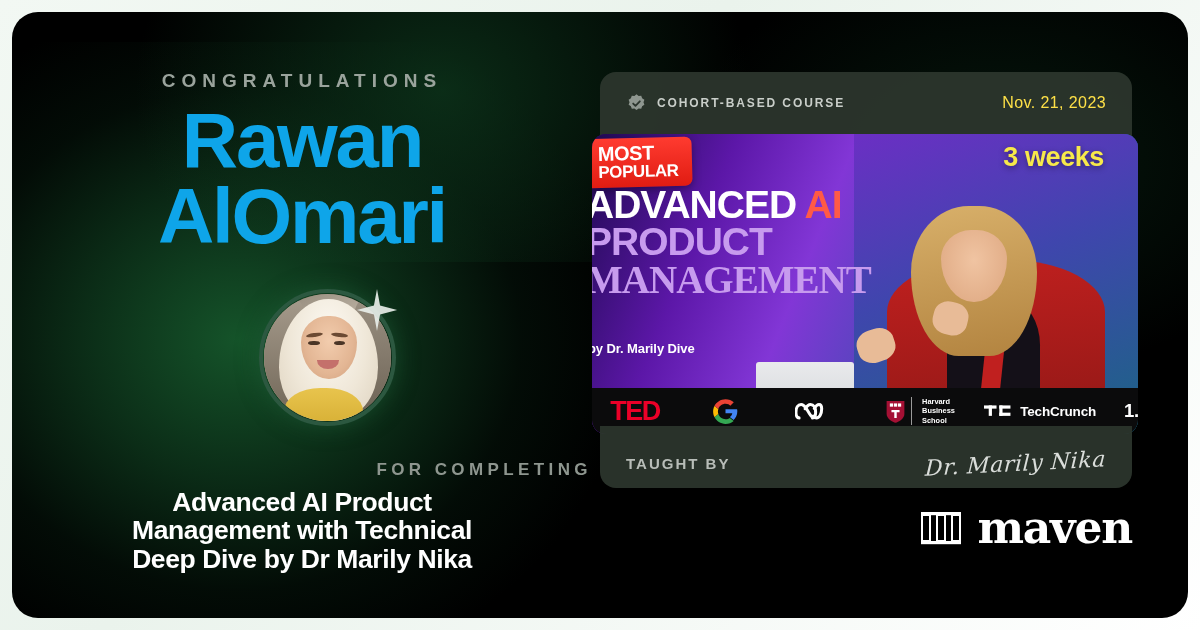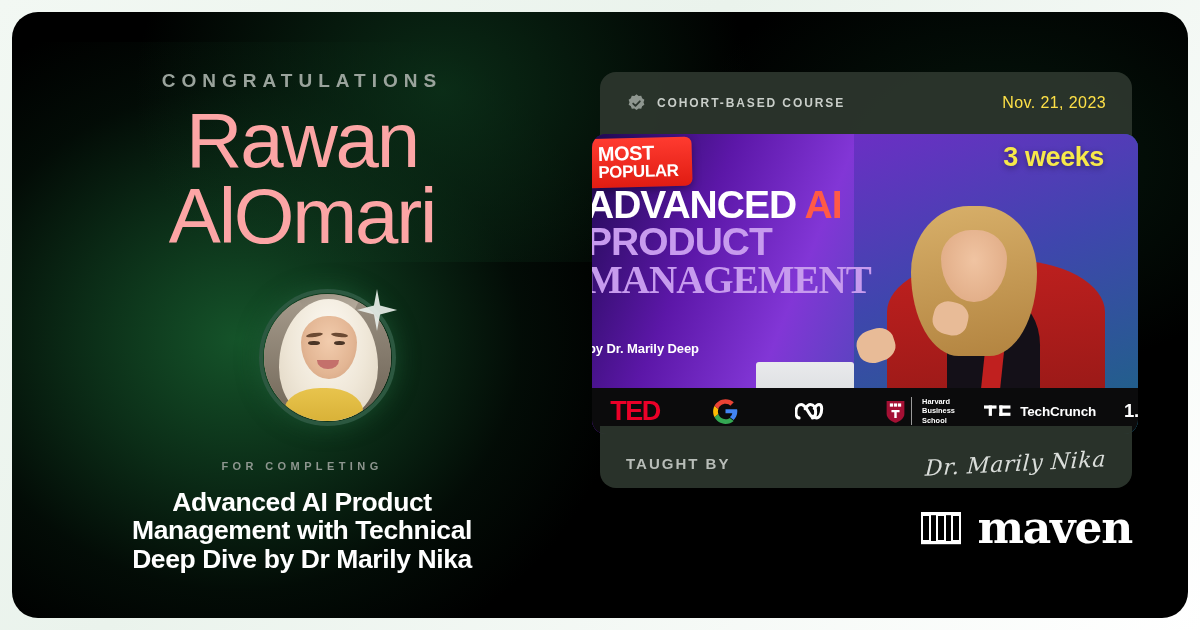--- a/index.html
+++ b/index.html
@@ -58,22 +58,22 @@
     position:absolute; top:58px; left:0; width:580px;
     text-align:center;
     font-size:19px; font-weight:700;
     letter-spacing:6.0px;
     color:#9aa39c;
     text-transform:uppercase;
   }
   .recipient{
     position:absolute; top:90px; left:0; width:580px;
     text-align:center;
-    color:#fca5a5;
-    font-weight:400;
+    color:#0ea5e9;
+    font-weight:700;
     font-size:78px;
     line-height:0.98;
     letter-spacing:-2.2px;
   }
   .recipient .ln{ display:block; }
 
   
   .avatar-wrap{
     position:absolute;
     left:247px; top:277px;
@@ -117,22 +117,22 @@
   .ph-yellow{ position:absolute; left:16%; bottom:0; width:62%; height:26%;
     background:linear-gradient(180deg,#e8c44d,#d9b238);
     border-radius:46% 46% 0 0/70% 70% 0 0; }
   .sparkle{
     position:absolute; right:-4px; top:-2px;
     width:46px; height:46px; pointer-events:none;
   }
 
   .for-completing{
     position:absolute; top:448px; left:0; width:580px;
-    text-align:center;
-    font-size:11px; font-weight:700;
+    text-align:right;
+    font-size:17px; font-weight:700;
     letter-spacing:4.4px;
     color:#8e968f;
     text-transform:uppercase;
   }
   .course-title{
     position:absolute; top:476px; left:40px; width:500px;
     text-align:center;
     color:#ffffff;
     font-weight:800;
     font-size:26.5px;
@@ -383,21 +383,21 @@
 
       <div class="weeks-badge">3 weeks</div>
 
       <div class="th-title">
         <div class="th-l1"><span>ADVANCED</span>
              <span class="ai">AI</span></div>
         <div class="th-l2">PRODUCT</div>
         <div class="th-l3">MANAGEMENT</div>
       </div>
 
-      <div class="th-by">by Dr. Marily Deep</div>
+      <div class="th-by">by Dr. Marily Dive</div>
 
       <div class="logo-strip">
         <div class="logo-cell lg-ted">TED</div>
         <div class="logo-cell lg-google">
           <svg viewBox="0 0 48 48" width="27" height="27">
             <path fill="#4285F4" d="M45 24c0-1.6-.1-2.7-.4-3.9H24v7.1h12c-.2 1.9-1.5 4.8-4.4 6.7l6.8 5.2C42.3 35.3 45 30.2 45 24z"></path>
             <path fill="#34A853" d="M24 46c5.9 0 10.9-2 14.5-5.3l-6.8-5.2c-1.9 1.3-4.4 2.2-7.7 2.2-5.9 0-10.9-3.9-12.7-9.2l-7 5.4C7.9 41 15.4 46 24 46z"></path>
             <path fill="#FBBC05" d="M11.3 28.5c-.5-1.4-.8-2.9-.8-4.5s.3-3.1.8-4.5l-7-5.4C2.9 17.1 2 20.4 2 24s.9 6.9 2.3 9.9l7-5.4z"></path>
             <path fill="#EA4335" d="M24 10.3c4.2 0 7 1.8 8.6 3.3l6.1-6C34.9 4.2 29.9 2 24 2 15.4 2 7.9 7 4.3 14.1l7 5.4C13.1 14.2 18.1 10.3 24 10.3z"></path>
           </svg>

